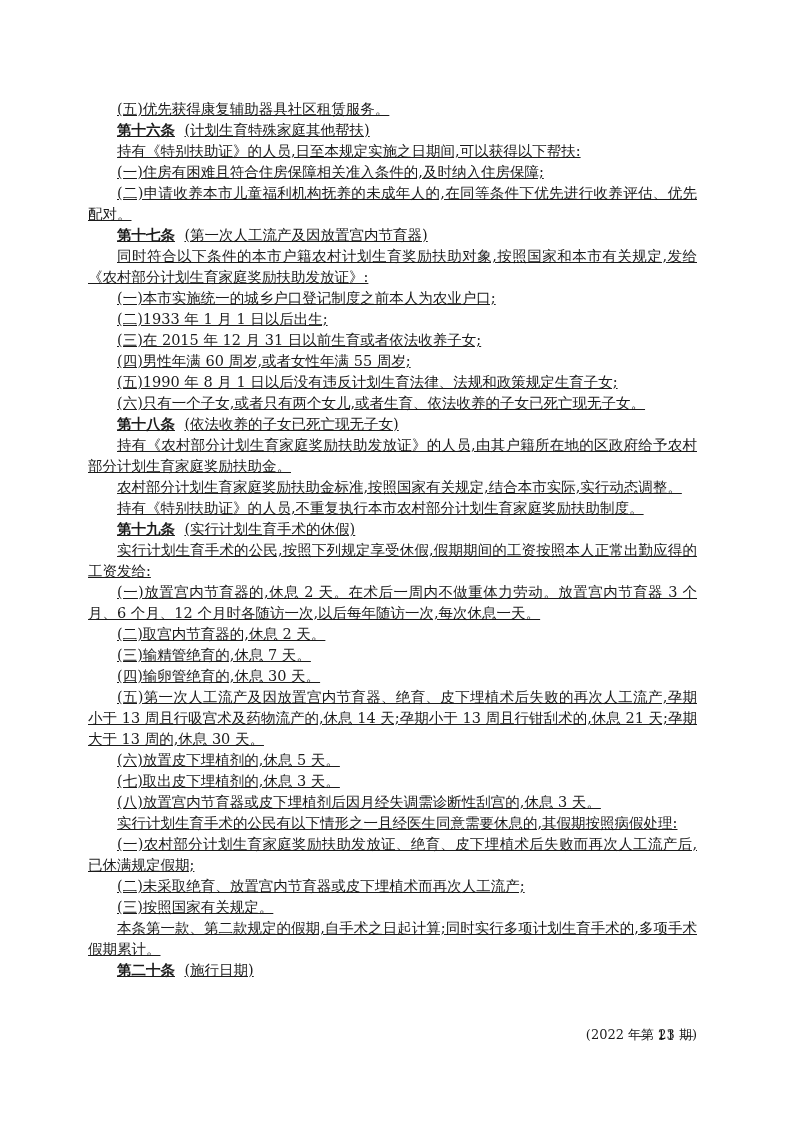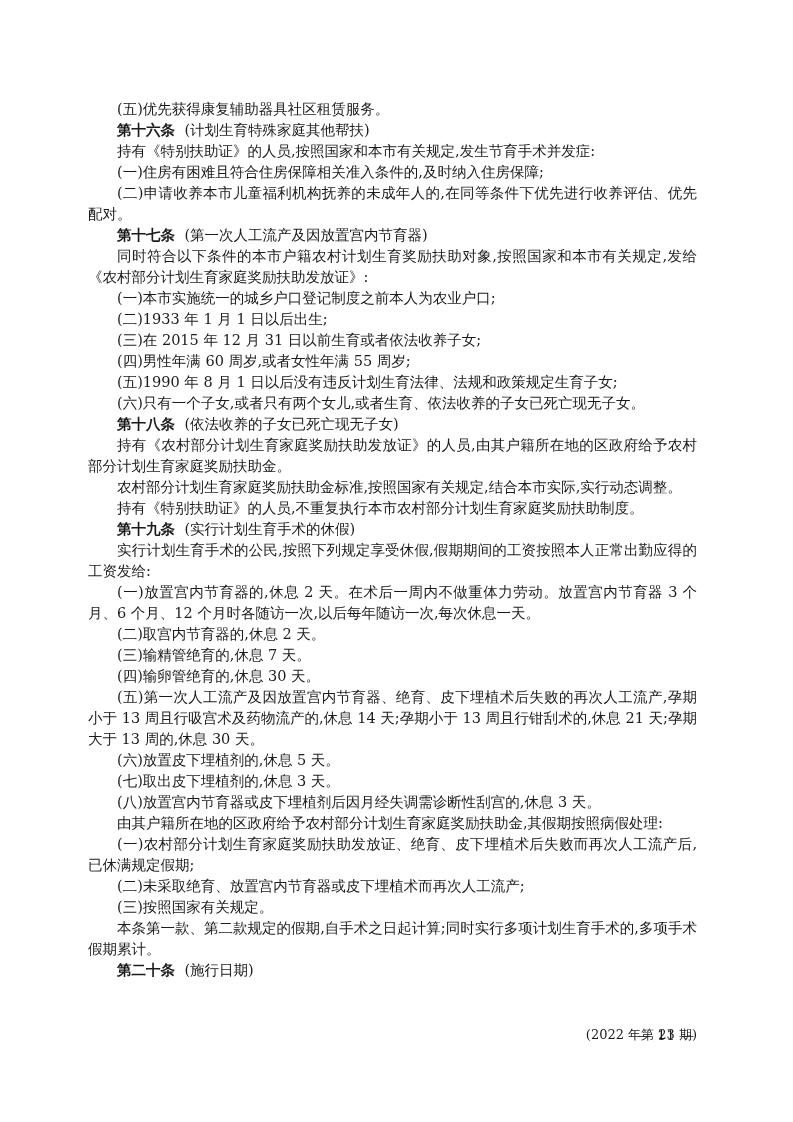--- a/index.html
+++ b/index.html
@@ -14,20 +14,21 @@
     background: #ffffff;
     color: #1b1b1b;
     font-family: "DejaVu Serif", serif;
     overflow: hidden;
   }
   .doc-body {
     position: absolute;
     left: 88px;
     top: 99px;
     width: 609px;
+    text-decoration: underline;
   }
   .para {
     margin: 0;
     padding: 0;
     font-size: 14.5px;
     line-height: 21px;
     text-align: justify;
     text-indent: 2em;
     letter-spacing: 0;
   }
@@ -59,21 +60,21 @@
     letter-spacing: 1px;
     white-space: nowrap;
   }
 </style>
 </head>
 <body>
 
 <div class="doc-body">
     <p class="para">(五)优先获得康复辅助器具社区租赁服务。</p>
     <p class="para"><strong class="article-no">第十六条</strong><span>(计划生育特殊家庭其他帮扶)</span></p>
-    <p class="para">持有《特别扶助证》的人员,按照国家和本市有关规定,发生节育手术并发症:</p>
+    <p class="para">持有《特别扶助证》的人员,日至本规定实施之日期间,可以获得以下帮扶:</p>
     <p class="para">(一)住房有困难且符合住房保障相关准入条件的,及时纳入住房保障;</p>
     <p class="para">(二)申请收养本市儿童福利机构抚养的未成年人的,在同等条件下优先进行收养评估、优先配对。</p>
     <p class="para"><strong class="article-no">第十七条</strong><span>(第一次人工流产及因放置宫内节育器)</span></p>
     <p class="para">同时符合以下条件的本市户籍农村计划生育奖励扶助对象,按照国家和本市有关规定,发给《农村部分计划生育家庭奖励扶助发放证》:</p>
     <p class="para">(一)本市实施统一的城乡户口登记制度之前本人为农业户口;</p>
     <p class="para">(二)1933 年 1 月 1 日以后出生;</p>
     <p class="para">(三)在 2015 年 12 月 31 日以前生育或者依法收养子女;</p>
     <p class="para">(四)男性年满 60 周岁,或者女性年满 55 周岁;</p>
     <p class="para">(五)1990 年 8 月 1 日以后没有违反计划生育法律、法规和政策规定生育子女;</p>
     <p class="para">(六)只有一个子女,或者只有两个女儿,或者生育、依法收养的子女已死亡现无子女。</p>
@@ -84,21 +85,21 @@
     <p class="para"><strong class="article-no">第十九条</strong><span>(实行计划生育手术的休假)</span></p>
     <p class="para">实行计划生育手术的公民,按照下列规定享受休假,假期期间的工资按照本人正常出勤应得的工资发给:</p>
     <p class="para">(一)放置宫内节育器的,休息 2 天。在术后一周内不做重体力劳动。放置宫内节育器 3 个月、6 个月、12 个月时各随访一次,以后每年随访一次,每次休息一天。</p>
     <p class="para">(二)取宫内节育器的,休息 2 天。</p>
     <p class="para">(三)输精管绝育的,休息 7 天。</p>
     <p class="para">(四)输卵管绝育的,休息 30 天。</p>
     <p class="para">(五)第一次人工流产及因放置宫内节育器、绝育、皮下埋植术后失败的再次人工流产,孕期小于 13 周且行吸宫术及药物流产的,休息 14 天;孕期小于 13 周且行钳刮术的,休息 21 天;孕期大于 13 周的,休息 30 天。</p>
     <p class="para">(六)放置皮下埋植剂的,休息 5 天。</p>
     <p class="para">(七)取出皮下埋植剂的,休息 3 天。</p>
     <p class="para">(八)放置宫内节育器或皮下埋植剂后因月经失调需诊断性刮宫的,休息 3 天。</p>
-    <p class="para">由其户籍所在地的区政府给予农村部分计划生育家庭奖励扶助金,其假期按照病假处理:</p>
+    <p class="para">实行计划生育手术的公民有以下情形之一且经医生同意需要休息的,其假期按照病假处理:</p>
     <p class="para">(一)农村部分计划生育家庭奖励扶助发放证、绝育、皮下埋植术后失败而再次人工流产后,已休满规定假期;</p>
     <p class="para">(二)未采取绝育、放置宫内节育器或皮下埋植术而再次人工流产;</p>
     <p class="para">(三)按照国家有关规定。</p>
     <p class="para">本条第一款、第二款规定的假期,自手术之日起计算;同时实行多项计划生育手术的,多项手术假期累计。</p>
     <p class="para"><strong class="article-no">第二十条</strong><span>(施行日期)</span></p>
   </div>
 
 <div class="footer">
   <div class="footer-issue">(2022 年第 23 期)</div>
   <div class="page-number">— 11 —</div>

